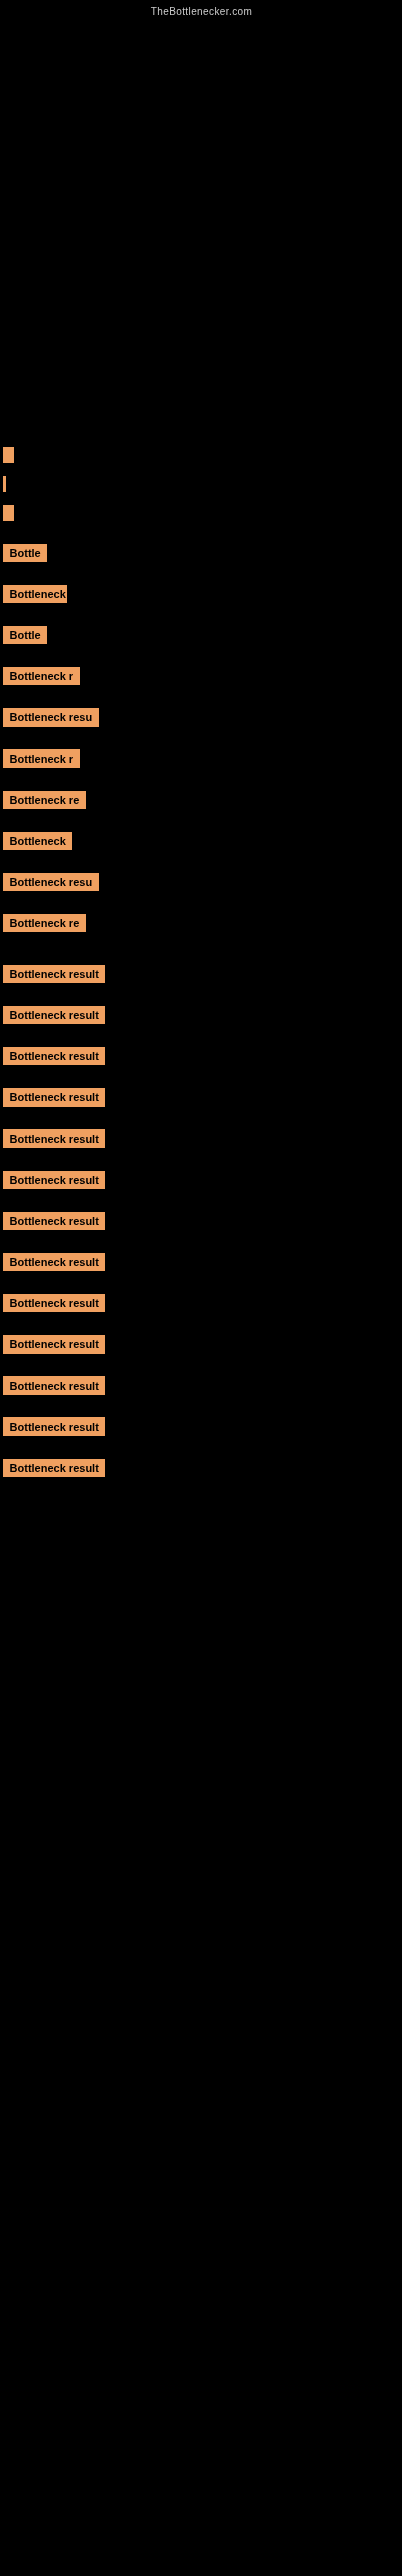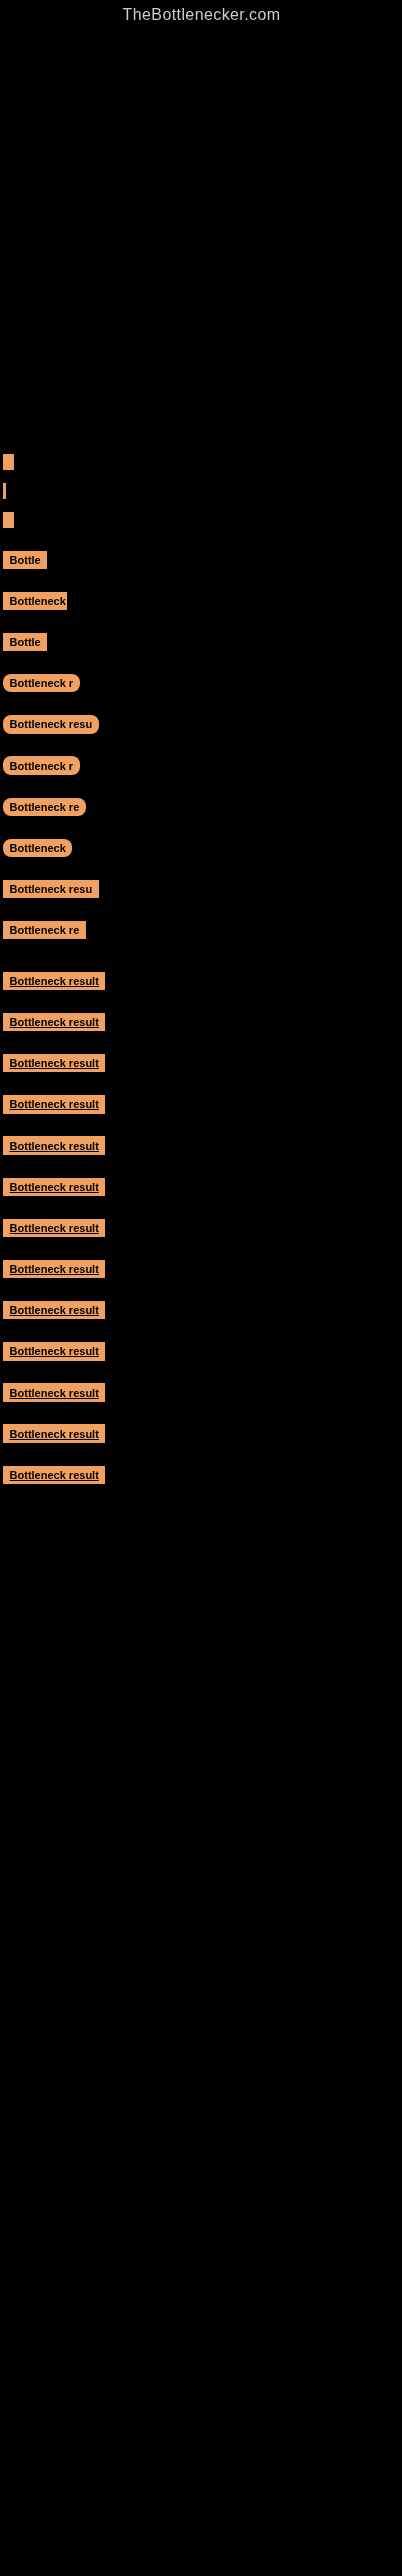--- a/index.html
+++ b/index.html
@@ -12,21 +12,21 @@
       background-color: #000000;
       width: 403px;
       min-height: 2576px;
       font-family: Arial, sans-serif;
       position: relative;
       overflow-x: hidden;
     }
 
     .site-title {
       color: #cccccc;
-      font-size: 16px;
+      font-size: 10px;
       text-align: center;
       padding-top: 6.4px;
       padding-bottom: 6.4px;
       letter-spacing: 0.4px;
     }
 
     .content-area {
       background-color: #000000;
       width: 100%;
     }
@@ -68,23 +68,23 @@
       vertical-align: middle;
     }
 
     .row-wrapper {
       padding: 4.8px 0;
     }
 
     
     .label-tiny { max-width: 44px; overflow: hidden; }
     .label-small { max-width: 64px; overflow: hidden; }
-    .label-medium { max-width: 89px; overflow: hidden; border-radius: 8px; }
+    .label-medium { max-width: 89px; overflow: hidden; }
     .label-large { max-width: 117px; overflow: hidden; }
-    .label-full { max-width: 155px; overflow: hidden; text-decoration: underline; }
+    .label-full { max-width: 155px; overflow: hidden; }
   </style>
 </head>
 <body>
 
 <div class="content-area">
   <div>
     <div class="site-title">TheBottlenecker.com</div>
   </div>
 
   <div style="height: 411px; background: #000; width: 100%;"></div>

